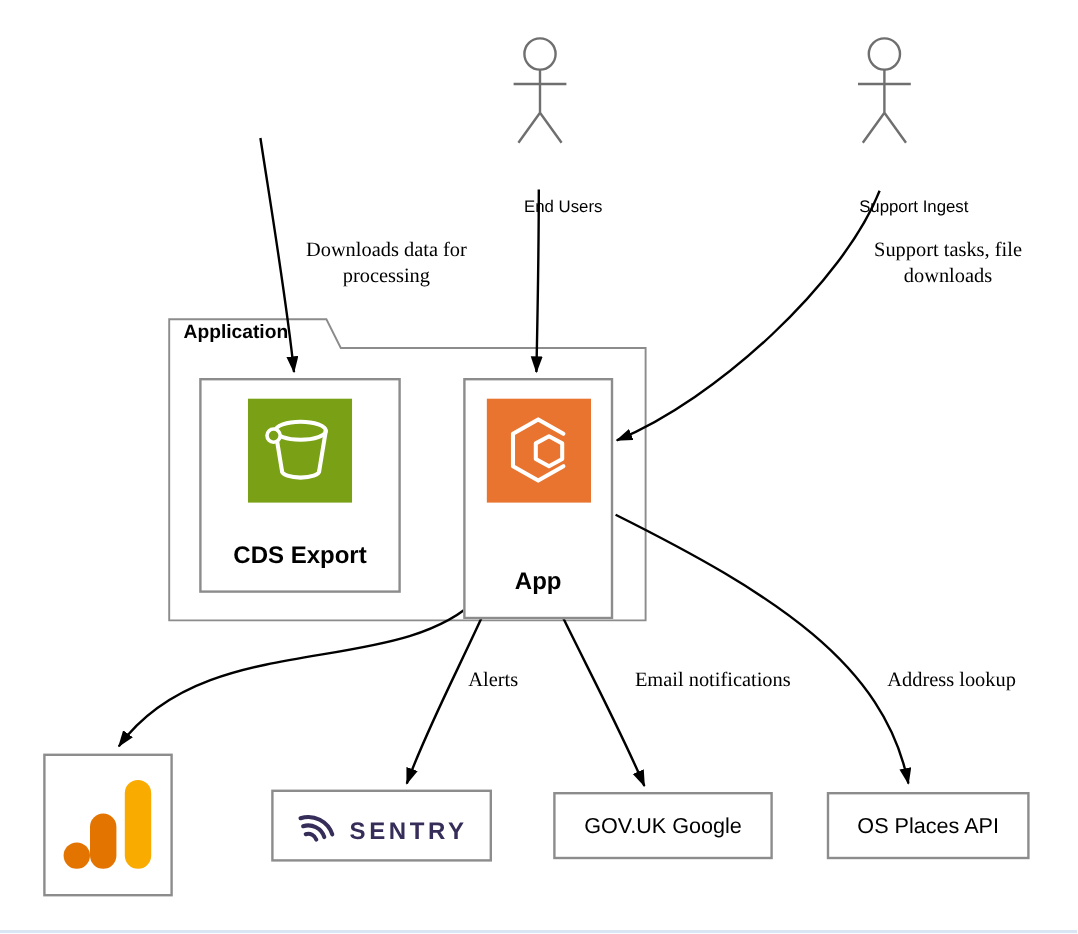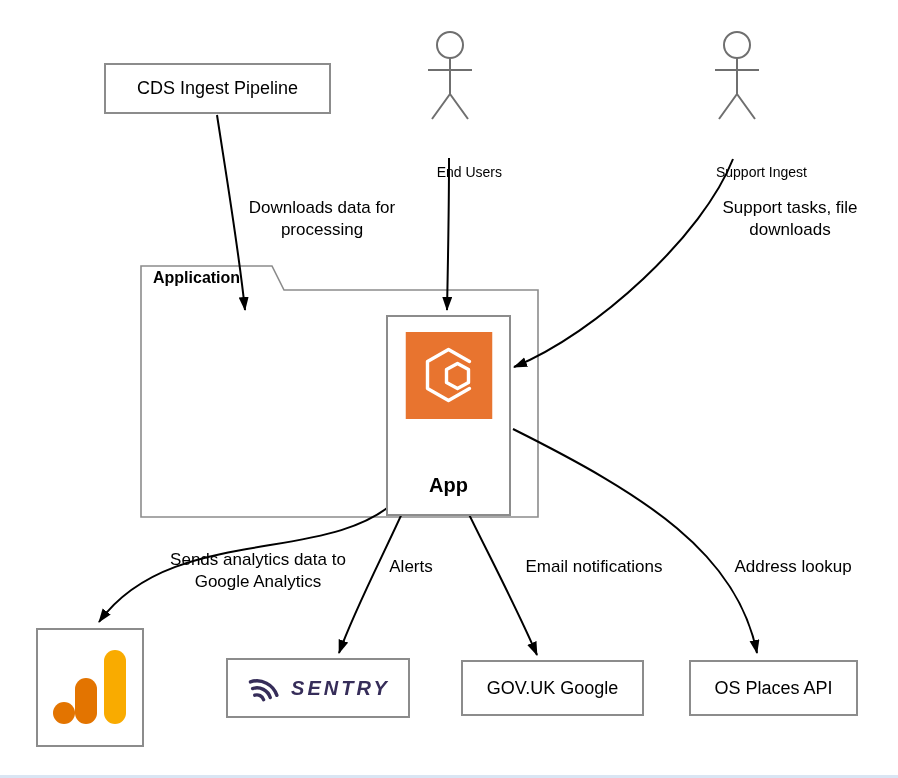--- a/index.html
+++ b/index.html
@@ -21,27 +21,27 @@
   }
   .sys .icon { position: absolute; left: 50%; transform: translateX(-50%); top: 15px; line-height: 0; }
   .sys .sys-label {
     position: absolute; left: 0; right: 0; bottom: 17px;
     text-align: center; font-weight: bold; font-size: 20px;
   }
   .actor-label { position: absolute; z-index: 2; text-align: right; font-size: 14px; margin-top: 36px; }
   .boundary-label { position: absolute; z-index: 2; font-weight: bold; font-size: 16px; }
   .edge-label {
     position: absolute; z-index: 3; text-align: center; font-size: 17px;
-    line-height: 1.3; white-space: pre-line;
+    line-height: 1.3; white-space: pre-line; font-family: Liberation Serif, serif;
   }
   .ga-box {
     position: absolute; z-index: 2; background: #fff; border: 2px solid #8c8c8c;
     box-sizing: border-box; display: flex; align-items: center; justify-content: center;
   }
-  .sentry-inner { display: flex; align-items: center; gap: 9px; font-style: italic; }
+  .sentry-inner { display: flex; align-items: flex-end; gap: 9px; }
   .sentry-word { color: #362D59; font-weight: bold; font-size: 20px; letter-spacing: 3px; }
   .bottom-strip { position: absolute; left: 0; right: 0; bottom: 0; height: 3px; background: #d9e5f3; z-index: 4; }
 </style>
 </head>
 <body>
 
 <div class="canvas">
 
   <svg class="wires" width="898" height="778" viewBox="0 0 898 778">
     <defs>
@@ -66,49 +66,59 @@
       <path d="M217,115 C227,180 239,252 245,310" marker-end="url(#arrowhead)"></path>
       <path d="M449,158 C449,210 448,262 447,310" marker-end="url(#arrowhead)"></path>
       <path d="M733,159 C703,235 597,333 514,367" marker-end="url(#arrowhead)"></path>
       <path d="M399,498 C330,567 172,522 99,622" marker-end="url(#arrowhead)"></path>
       <path d="M409,498 C386,550 356,606 339,653" marker-end="url(#arrowhead)"></path>
       <path d="M461,498 C486,550 516,606 537,655" marker-end="url(#arrowhead)"></path>
       <path d="M513,429 C645,495 737,553 757,653" marker-end="url(#arrowhead)"></path>
     </g>
   </svg>
 
-  <div class="node node--plain" style="left:104px; top:63px; width:227px; height:51px;">
-    <span>CDS Ingest Pipeline</span>
-  </div>
 
   <div class="actor-label" style="left:392px; top:128px; width:110px;">End Users</div>
   <div class="actor-label" style="left:667px; top:128px; width:140px;">Support Ingest</div>
 
   <div class="boundary-label" style="left:153px; top:269px;">Application</div>
 
+  <div class="sys" style="left:166px; top:315px; width:168px; height:179px;">
+    <span class="icon">
+      <svg width="87" height="87" viewBox="0 0 87 87">
+        <rect width="87" height="87" fill="#7AA116"></rect>
+        <g fill="none" stroke="#ffffff" stroke-width="3.4" stroke-linecap="round" stroke-linejoin="round">
+          <ellipse cx="44" cy="27" rx="21" ry="7.5"></ellipse>
+          <path d="M23,27 L28.5,60.5"></path>
+          <path d="M65,27 L59.5,60.5"></path>
+          <path d="M28.5,60.5 A15.5,5.5 0 0 0 59.5,60.5"></path>
+        </g>
+        <circle cx="21.5" cy="31" r="5.5" fill="#7AA116" stroke="#ffffff" stroke-width="3"></circle>
+      </svg>
+    </span>
+    <span class="sys-label">CDS Export</span>
+  </div>
 
   <div class="sys" style="left:386px; top:315px; width:125px; height:201px;">
     <span class="icon">
       <svg width="87" height="87" viewBox="0 0 87 87">
         <rect width="87" height="87" fill="#E8742F"></rect>
         <g fill="none" stroke="#ffffff" stroke-width="3.4" stroke-linecap="round" stroke-linejoin="round">
           <path d="M64,29.5 L43,17.5 L22,29.5 L22,56.5 L43,68.5 L64,56.5"></path>
           <path d="M52,31.5 L63,37.5 L63,50.5 L52,56.5 L41,50.5 L41,37.5 Z"></path>
         </g>
       </svg>
     </span>
     <span class="sys-label">App</span>
   </div>
 
   <div class="edge-label" style="left:212px; top:197px; width:220px;">Downloads data for
 processing</div>
   <div class="edge-label" style="left:700px; top:197px; width:180px;">Support tasks, file
 downloads</div>
-  <div class="edge-label" style="left:148px; top:549px; width:220px;">Sends analytics data to
-Google Analytics</div>
   <div class="edge-label" style="left:361px; top:556px; width:100px;">Alerts</div>
   <div class="edge-label" style="left:504px; top:556px; width:180px;">Email notifications</div>
   <div class="edge-label" style="left:703px; top:556px; width:180px;">Address lookup</div>
 
   <div class="ga-box" style="left:36px; top:628px; width:108px; height:119px;">
     <span style="line-height:0;">
       <svg width="104" height="115" viewBox="0 0 104 115">
         <rect x="66" y="20" width="22" height="74" rx="11" fill="#F9AB00"></rect>
         <rect x="37" y="48" width="22" height="46" rx="11" fill="#E37400"></rect>
         <circle cx="26" cy="83" r="11" fill="#E37400"></circle>

